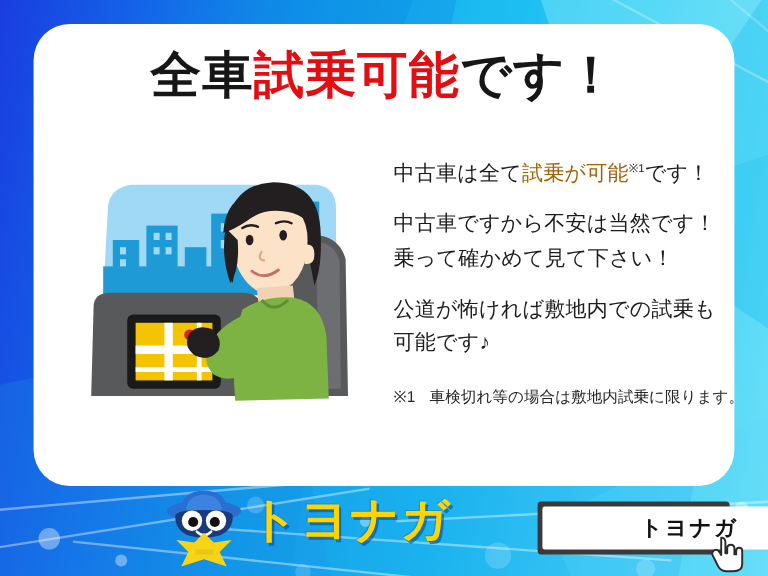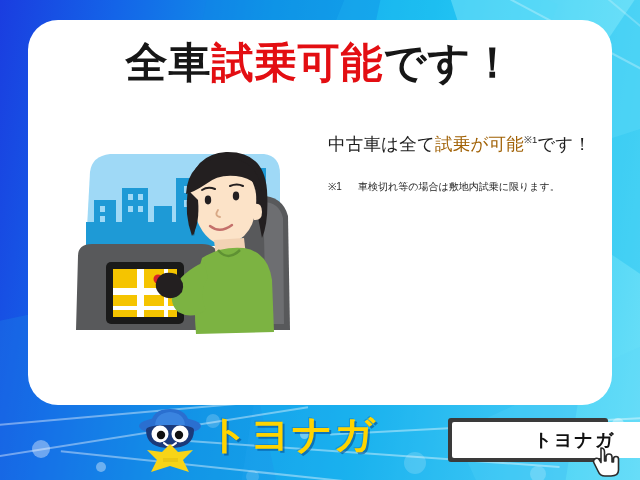--- a/index.html
+++ b/index.html
@@ -113,21 +113,21 @@
     white-space:nowrap;
   }
   .para .red { color:#a16207; }
   .para .sup {
     font-size:9.5px;
     vertical-align:super;
     letter-spacing:0;
   }
   .notes { margin-top:20px; }
   .note {
-    font-size:10px;
+    font-size:13px;
     line-height:1.75;
     color:#262626;
     white-space:nowrap;
   }
   .note .note-mark { display:inline-block; width:30px; }
 
   
   #brandbar {
     position:absolute;
     left:0; bottom:0;
@@ -305,21 +305,29 @@
         <path d="M150 112 Q160 124 172 112" stroke="#5f9133" stroke-width="2.5" fill="none"></path>
       </svg>
     </div>
 
     <div id="copy">
 
       <div class="para">
         <span>中古車は全て</span><span class="red">試乗が可能</span><span class="sup">※1</span><span>です！</span>
       </div>
 
-
+      <div class="para">
+        <div>中古車ですから不安は当然です！</div>
+        <div>乗って確かめて見て下さい！</div>
+      </div>
+
+      <div class="para">
+        <div>公道が怖ければ敷地内での試乗も</div>
+        <div>可能です♪</div>
+      </div>
 
       <div class="notes">
         <div class="note">
           <span class="note-mark">※1</span><span>車検切れ等の場合は敷地内試乗に限ります。</span>
         </div>
       </div>
 
     </div>
   </div>
 

